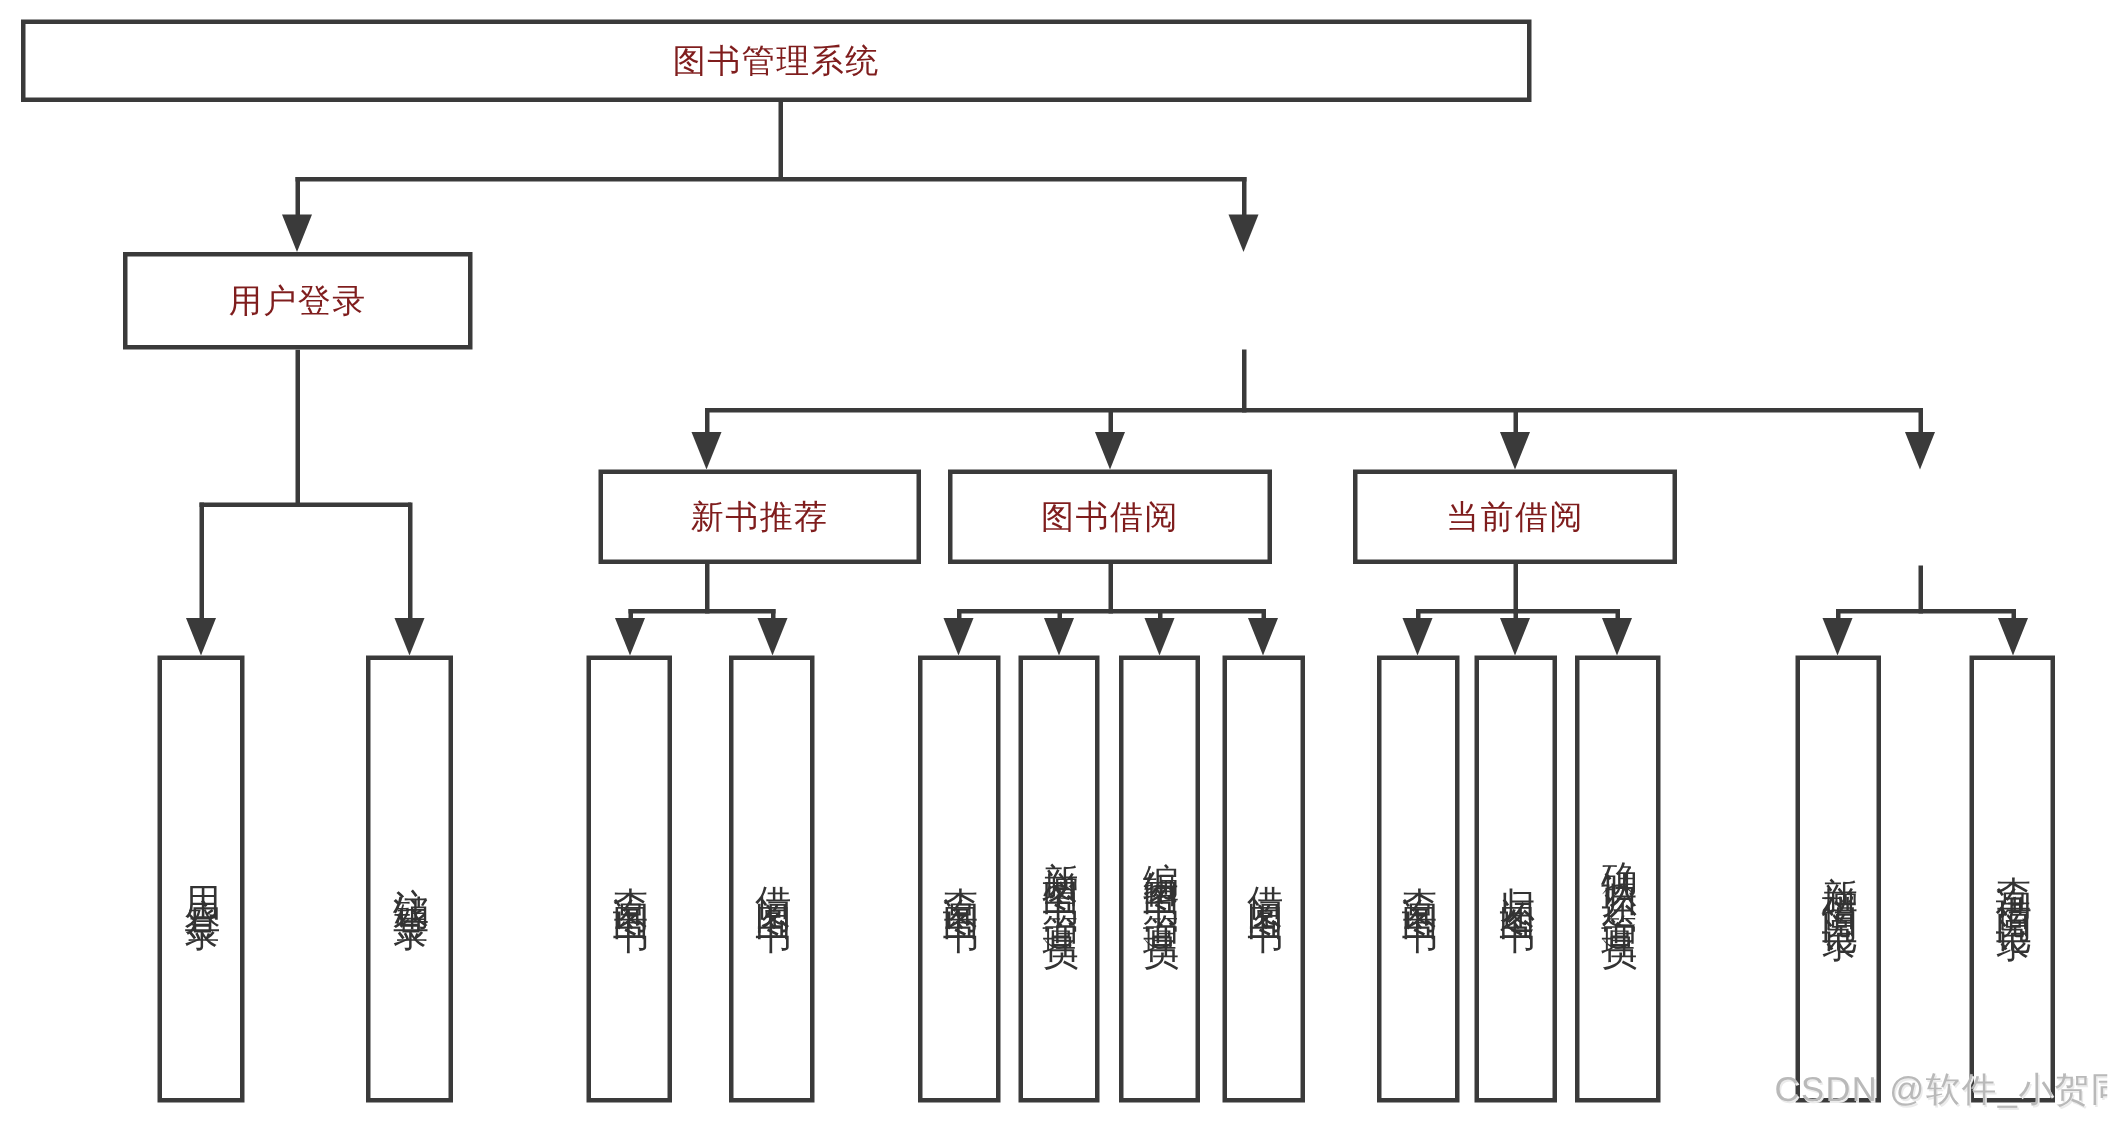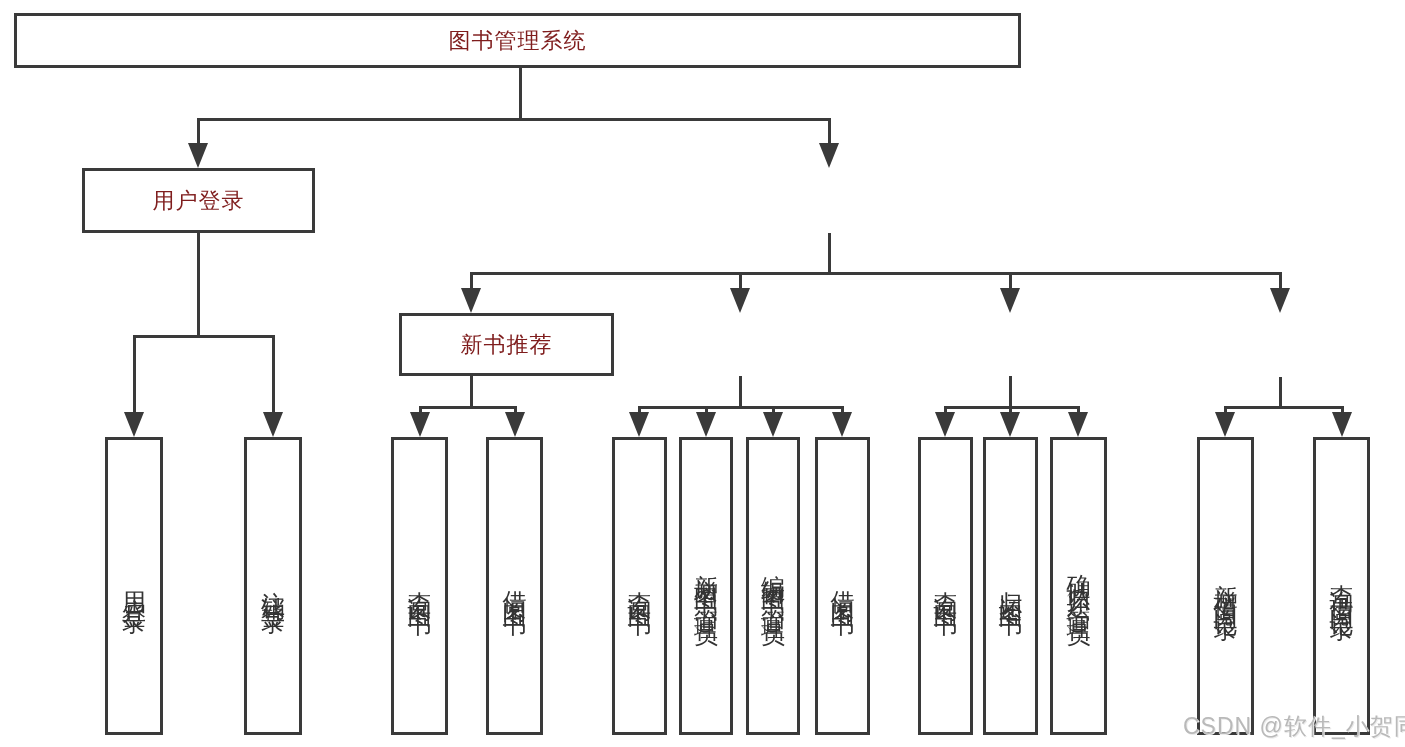--- a/index.html
+++ b/index.html
@@ -119,20 +119,26 @@
     <span>图书管理系统</span>
   </div>
 
   <div class="box hbox" id="n-login">
     <span>用户登录</span>
   </div>
 
   <div class="box hbox" id="n-newrec">
     <span>新书推荐</span>
   </div>
+  <div class="box hbox" id="n-borrow">
+    <span>图书借阅</span>
+  </div>
+  <div class="box hbox" id="n-current">
+    <span>当前借阅</span>
+  </div>
 
   <div class="box vbox leaf" id="l-userlogin">
     <span class="vtext">用户登录</span>
   </div>
   <div class="box vbox leaf" id="l-logout">
     <span class="vtext">注销登录</span>
   </div>
 
   <div class="box vbox leaf" id="l-query1">
     <span class="vtext">查询图书</span>

